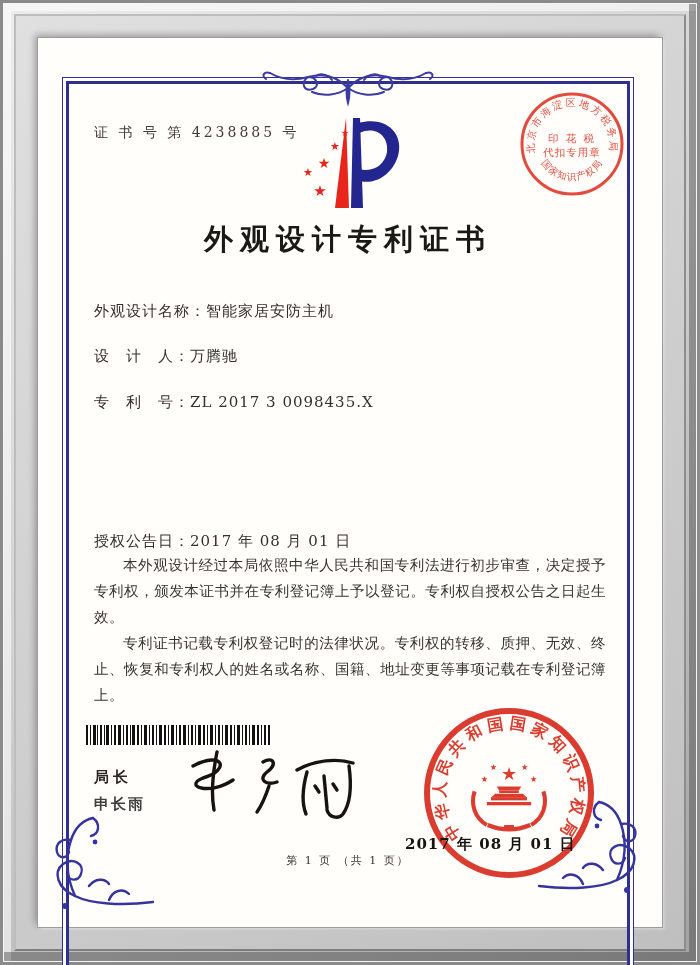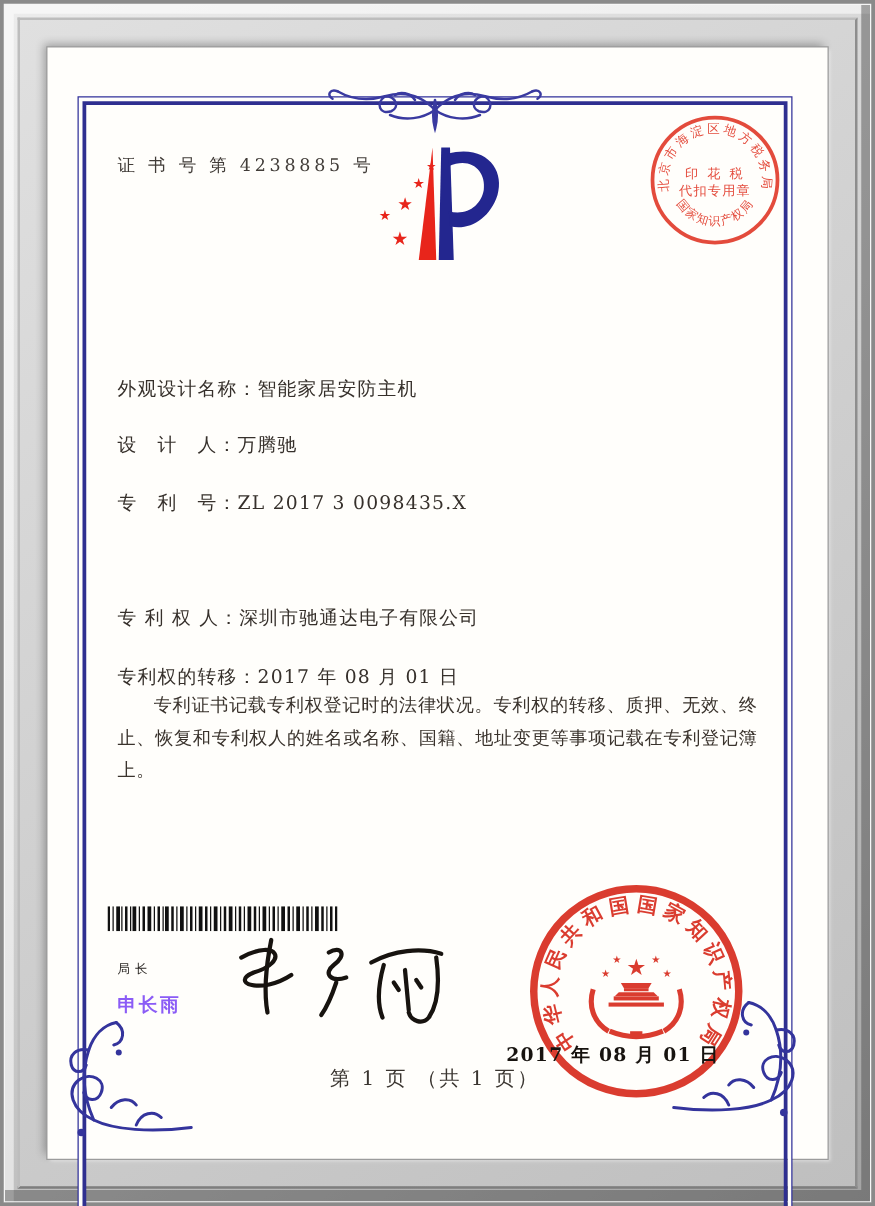--- a/index.html
+++ b/index.html
@@ -25,30 +25,30 @@
   .logo{position:absolute;left:222px;top:30px;}
   .stamp{position:absolute;left:447px;top:4px;}
   .title{position:absolute;left:0;top:136px;width:100%;text-align:center;
          font-size:29px;font-weight:bold;letter-spacing:7px;color:#1b1916;}
   .field{position:absolute;left:25px;font-size:15px;color:#36302b;letter-spacing:1px;white-space:nowrap;}
   .f0{top:218px}.f1{top:263px}.f2{top:309px}.f3{top:355px}.f4{top:401px}.f5{top:448px}
   .paras{position:absolute;left:25px;top:468px;width:512px;}
   .paras p{margin:0;font-size:14.5px;line-height:26px;color:#3a332d;
            text-indent:2em;text-align:justify;letter-spacing:.5px;}
   .barcode{position:absolute;left:17px;top:641px;}
-  .signer-title{position:absolute;left:25px;top:684px;font-size:10px;font-weight:normal;
+  .signer-title{position:absolute;left:25px;top:684px;font-size:15px;font-weight:bold;
                 color:#2b2724;letter-spacing:4px;font-family:"DejaVu Sans","Liberation Sans",sans-serif;}
   .signer-name{position:absolute;left:25px;top:711px;font-size:15px;font-weight:bold;
-               color:#8b5cf6;letter-spacing:2px;font-family:"DejaVu Sans","Liberation Sans",sans-serif;}
+               color:#404040;letter-spacing:2px;font-family:"DejaVu Sans","Liberation Sans",sans-serif;}
   .signature{position:absolute;left:108px;top:658px;}
   .seal{position:absolute;left:352px;top:621px;}
   .issue-date{position:absolute;left:336px;top:751px;width:190px;font-size:15px;font-weight:bold;
               letter-spacing:1px;color:#17130f;z-index:5;white-space:nowrap;}
   .footer{position:absolute;left:0;top:769px;width:100%;text-align:center;
-          font-size:16px;letter-spacing:2px;color:#3a3530;}
+          font-size:11px;letter-spacing:2px;color:#3a3530;}
   
   .orn-top{position:absolute;left:50%;top:-16px;transform:translateX(-50%);}
   .orn-bl{position:absolute;left:-24px;top:732px;}
   .orn-br{position:absolute;right:-20px;top:716px;transform:scaleX(-1);}
   svg text{font-family:"DejaVu Sans","Liberation Sans",sans-serif;}
 </style>
 </head>
 <body>
 
 <div class="stage">
@@ -95,28 +95,29 @@
         <text font-size="10" fill="#e03322" letter-spacing="2.5">
           <textPath href="#stArcTop" startOffset="50%" text-anchor="middle">北京市海淀区地方税务局</textPath>
         </text>
         <text font-size="9.5" fill="#e03322" letter-spacing="1">
           <textPath href="#stArcBot" startOffset="50%" text-anchor="middle">国家知识产权局</textPath>
         </text>
         <text x="0" y="-2" font-size="10.5" fill="#e03322" text-anchor="middle" letter-spacing="2">印 花 税</text>
         <text x="0" y="12" font-size="10.5" fill="#e03322" text-anchor="middle" letter-spacing="1">代扣专用章</text>
       </svg>
 
+      <div class="title">外观设计专利证书</div>
 
       <div class="field f1"><span>设　计　人：</span><span>万腾驰</span></div>
       <div class="field f0"><span>外观设计名称：</span><span>智能家居安防主机</span></div>
       <div class="field f2"><span>专　利　号：</span><span>ZL 2017 3 0098435.X</span></div>
-      <div class="field f4"><span>专 利 权 人：</span><span>深圳市驰通达电子有限公司</span></div>
-      <div class="field f5"><span>专利权的转移：</span><span>2017 年 08 月 01 日</span></div>
+      <div class="field f5"><span>授权公告日：</span><span>2017 年 08 月 01 日</span></div>
 
       <div class="paras">
+        <p>本外观设计经过本局依照中华人民共和国专利法进行初步审查，决定授予专利权，颁发本证书并在专利登记簿上予以登记。专利权自授权公告之日起生效。</p>
         <p>专利证书记载专利权登记时的法律状况。专利权的转移、质押、无效、终止、恢复和专利权人的姓名或名称、国籍、地址变更等事项记载在专利登记簿上。</p>
       </div>
 
       <svg class="barcode" width="184" height="20" viewBox="0 0 184 20">
         <path fill="#111" d="M0 0h2v20h-2z M4 0h1v20h-1z M7 0h3v20h-3z M11 0h1v20h-1z M14 0h2v20h-2z M18 0h1v20h-1z M20 0h3v20h-3z M25 0h1v20h-1z M28 0h2v20h-2z M32 0h3v20h-3z M37 0h1v20h-1z M40 0h2v20h-2z M44 0h1v20h-1z M46 0h3v20h-3z M51 0h2v20h-2z M55 0h1v20h-1z M58 0h3v20h-3z M63 0h1v20h-1z M66 0h2v20h-2z M70 0h1v20h-1z M73 0h3v20h-3z M78 0h2v20h-2z M82 0h1v20h-1z M85 0h3v20h-3z M90 0h1v20h-1z M93 0h2v20h-2z M97 0h3v20h-3z M102 0h1v20h-1z M105 0h2v20h-2z M109 0h1v20h-1z M112 0h3v20h-3z M117 0h2v20h-2z M121 0h1v20h-1z M124 0h3v20h-3z M129 0h1v20h-1z M132 0h2v20h-2z M136 0h1v20h-1z M139 0h3v20h-3z M144 0h2v20h-2z M148 0h1v20h-1z M151 0h3v20h-3z M156 0h1v20h-1z M159 0h2v20h-2z M163 0h1v20h-1z M166 0h3v20h-3z M171 0h2v20h-2z M175 0h1v20h-1z M178 0h2v20h-2z M182 0h2v20h-2z"></path>
       </svg>
 
       <div class="signer-title">局长</div>
       <div class="signer-name">申长雨</div>
 

